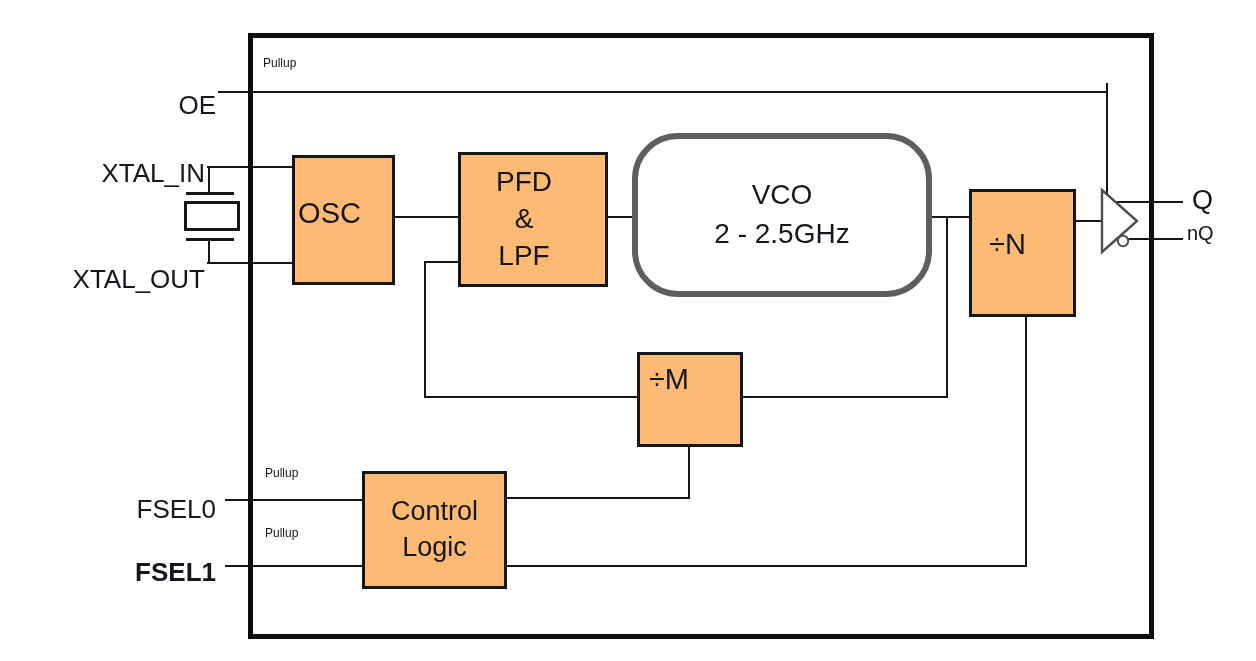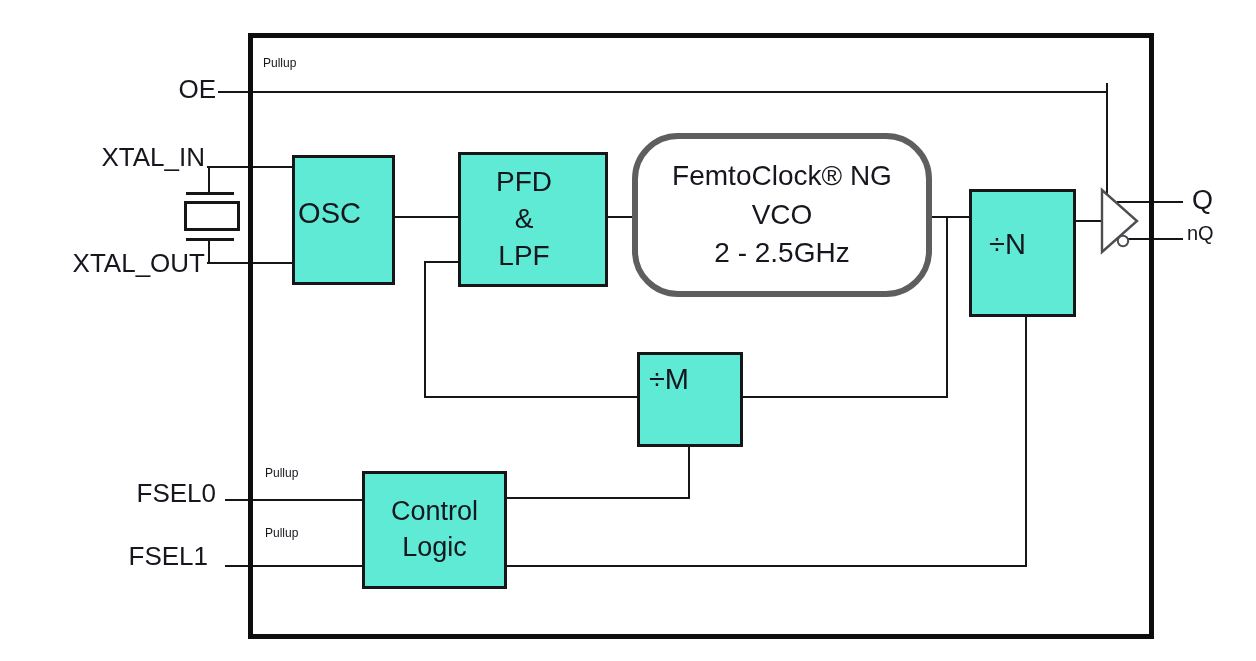--- a/index.html
+++ b/index.html
@@ -15,32 +15,32 @@
     color:#16161e;
     overflow:hidden;
   }
   .wire-h{position:absolute;height:2px;background:var(--line);}
   .wire-v{position:absolute;width:2px;background:var(--line);}
   .chip{
     position:absolute;left:248px;top:33px;width:906px;height:606px;
     border:5px solid #0d0d0d;box-sizing:border-box;background:transparent;
   }
   .block{
-    position:absolute;border:3px solid var(--line);background:#5eead4;
+    position:absolute;border:3px solid var(--line);background:#fdba74;
     box-sizing:border-box;display:flex;flex-direction:column;
     align-items:center;justify-content:center;text-align:center;
     line-height:1.32;
   }
   .vco{
     position:absolute;border:6px solid var(--vco-border);background:#ffffff;
     box-sizing:border-box;border-radius:46px;display:flex;flex-direction:column;
     align-items:center;justify-content:center;text-align:center;
   }
   .pin-label{position:absolute;font-size:26px;white-space:nowrap;}
-  .right-align{text-align:right;}
+  .right-align{text-align:right;margin-top:16px;}
   .pullup{position:absolute;font-size:12px;white-space:nowrap;}
   .blocktext-lg{font-size:29px;}
   .crystal-body{
     position:absolute;border:3px solid var(--line);background:#ffffff;
     box-sizing:border-box;
   }
   .plate{position:absolute;height:3px;background:var(--line);}
 </style>
 </head>
 <body>
@@ -90,21 +90,20 @@
     <span>OSC</span>
   </div>
 
   <div class="block" style="left:458px;top:152px;width:150px;height:135px;font-size:28px;padding-right:18px;">
     <span>PFD</span>
     <span>&amp;</span>
     <span>LPF</span>
   </div>
 
   <div class="vco" style="left:632px;top:133px;width:300px;height:164px;font-size:28px;line-height:1.38;">
-    <span>FemtoClock® NG</span>
     <span>VCO</span>
     <span>2 - 2.5GHz</span>
   </div>
 
   <div class="block blocktext-lg" style="left:969px;top:189px;width:107px;height:128px;padding-right:30px;padding-bottom:18px;">
     <span>÷N</span>
   </div>
 
   <div class="block blocktext-lg" style="left:637px;top:352px;width:106px;height:95px;padding-right:42px;padding-bottom:40px;">
     <span>÷M</span>
@@ -121,21 +120,21 @@
   </svg>
 
   <div class="pin-label right-align" style="left:116px;top:74px;width:100px;">OE</div>
 
   <div class="pin-label right-align" style="left:35px;top:142px;width:170px;">XTAL_IN</div>
 
   <div class="pin-label right-align" style="left:35px;top:248px;width:170px;">XTAL_OUT</div>
 
   <div class="pin-label right-align" style="left:116px;top:478px;width:100px;">FSEL0</div>
 
-  <div class="pin-label right-align" style="left:108px;top:541px;width:100px;">FSEL1</div>
+  <div class="pin-label right-align" style="left:116px;top:541px;width:100px;font-weight:bold;">FSEL1</div>
 
   <div class="pin-label" style="left:1192px;top:185px;font-size:27px;">Q</div>
 
   <div class="pin-label" style="left:1187px;top:222px;font-size:20px;">nQ</div>
 
   <div class="pullup" style="left:263px;top:56px;">Pullup</div>
   <div class="pullup" style="left:265px;top:466px;">Pullup</div>
   <div class="pullup" style="left:265px;top:526px;">Pullup</div>
 
 </div>

